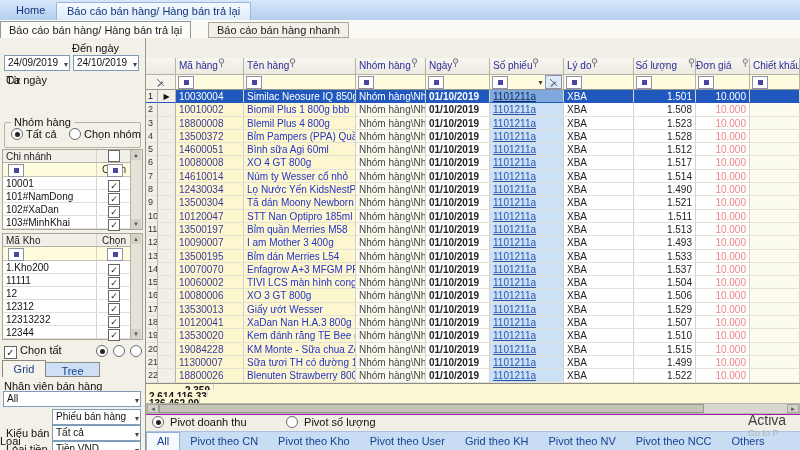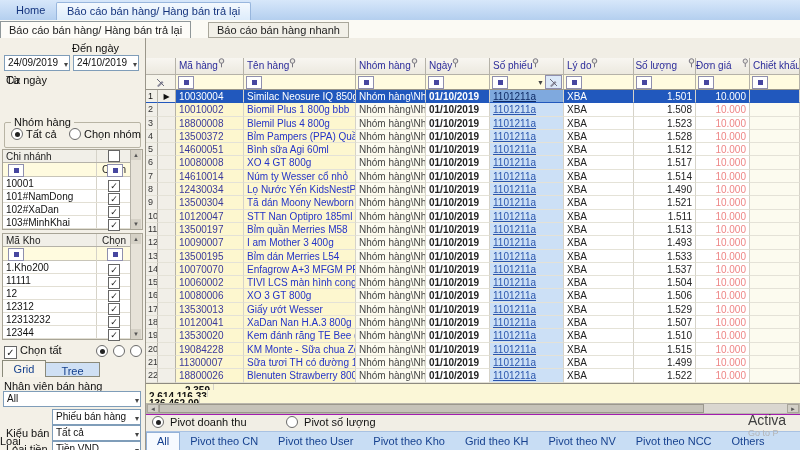--- a/index.html
+++ b/index.html
@@ -717,22 +717,22 @@
       <span class="pv1">
         <span class="radio checked"></span>
         <span>Pivot doanh thu</span></span>
       <span class="pv2">
         <span class="radio"></span>
         <span>Pivot số lượng</span></span>
     </div>
     <div class="pivottabs">
         <div class="ptab active">All</div>
         <div class="ptab">Pivot theo CN</div>
+        <div class="ptab">Pivot theo Kho</div>
         <div class="ptab">Pivot theo User</div>
-        <div class="ptab">Pivot theo Kho</div>
         <div class="ptab">Grid theo KH</div>
         <div class="ptab">Pivot theo NV</div>
         <div class="ptab">Pivot theo NCC</div>
         <div class="ptab">Others</div>
       </div>
   </div>
 
   <div class="wm">
     <div class="w1">Activa</div>
     <div class="w2">Go to P</div>

